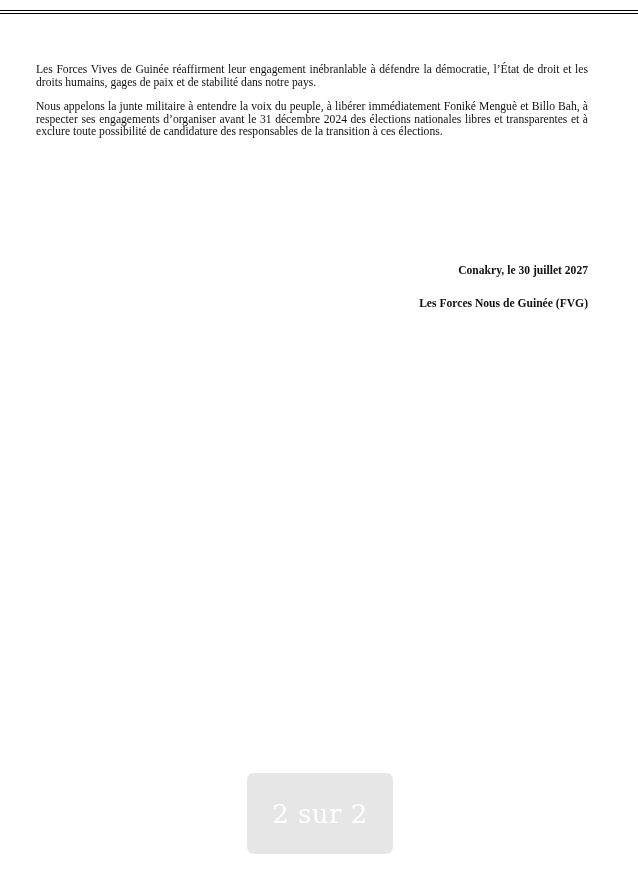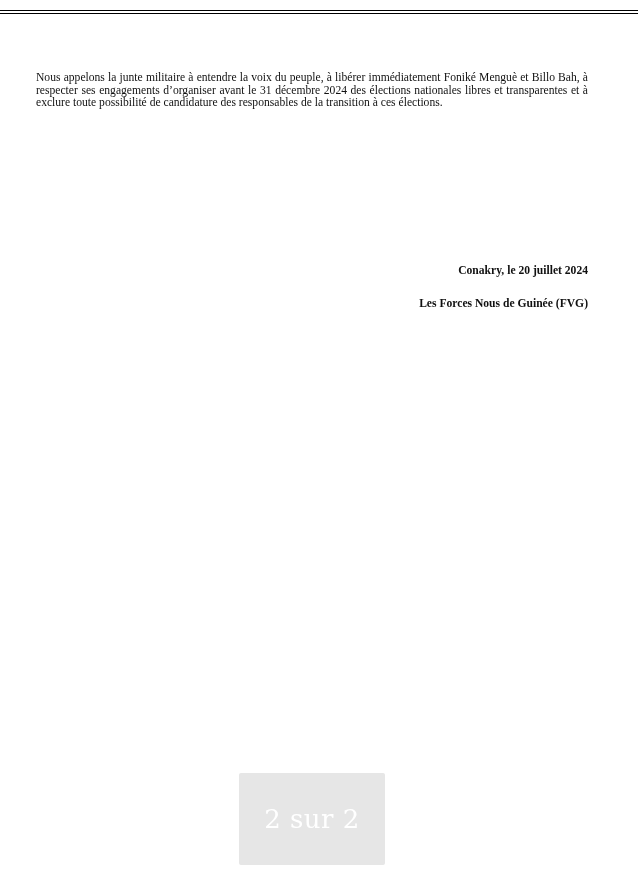--- a/index.html
+++ b/index.html
@@ -47,41 +47,42 @@
       right: 50px;
       font-weight: bold;
       font-size: 11.6px;
       text-align: right;
       white-space: nowrap;
     }
     .sign.date { top: 264px; }
     .sign.org { top: 297px; }
     .page-indicator {
       position: absolute;
-      left: 239px;
+      left: 247px;
       top: 773px;
       width: 146px;
-      height: 92px;
+      height: 81px;
       background: #e6e6e6;
-      border-radius: 2px;
+      border-radius: 7px;
       display: flex;
       align-items: center;
       justify-content: center;
       color: #ffffff;
       font-family: "DejaVu Serif", serif;
       font-size: 26px;
       letter-spacing: 0.5px;
     }
   </style>
 </head>
 <body>
 
 <div class="top-rule"></div>
 <div class="top-rule second"></div>
 
 <div class="page">
+  <p class="para p1">Les Forces Vives de Guinée réaffirment leur engagement inébranlable à défendre la démocratie, l’État de droit et les droits humains, gages de paix et de stabilité dans notre pays.</p>
   <p class="para p2">Nous appelons la junte militaire à entendre la voix du peuple, à libérer immédiatement Foniké Menguè et Billo Bah, à respecter ses engagements d’organiser avant le 31 décembre 2024 des élections nationales libres et transparentes et à exclure toute possibilité de candidature des responsables de la transition à ces élections.</p>
 </div>
 
-<div class="sign date">Conakry, le 20 juillet 2024</div>
+<div class="sign date">Conakry, le 30 juillet 2027</div>
 <div class="sign org">Les Forces Nous de Guinée (FVG)</div>
 
 <div class="page-indicator">2 sur 2</div>
 
 </body></html>

